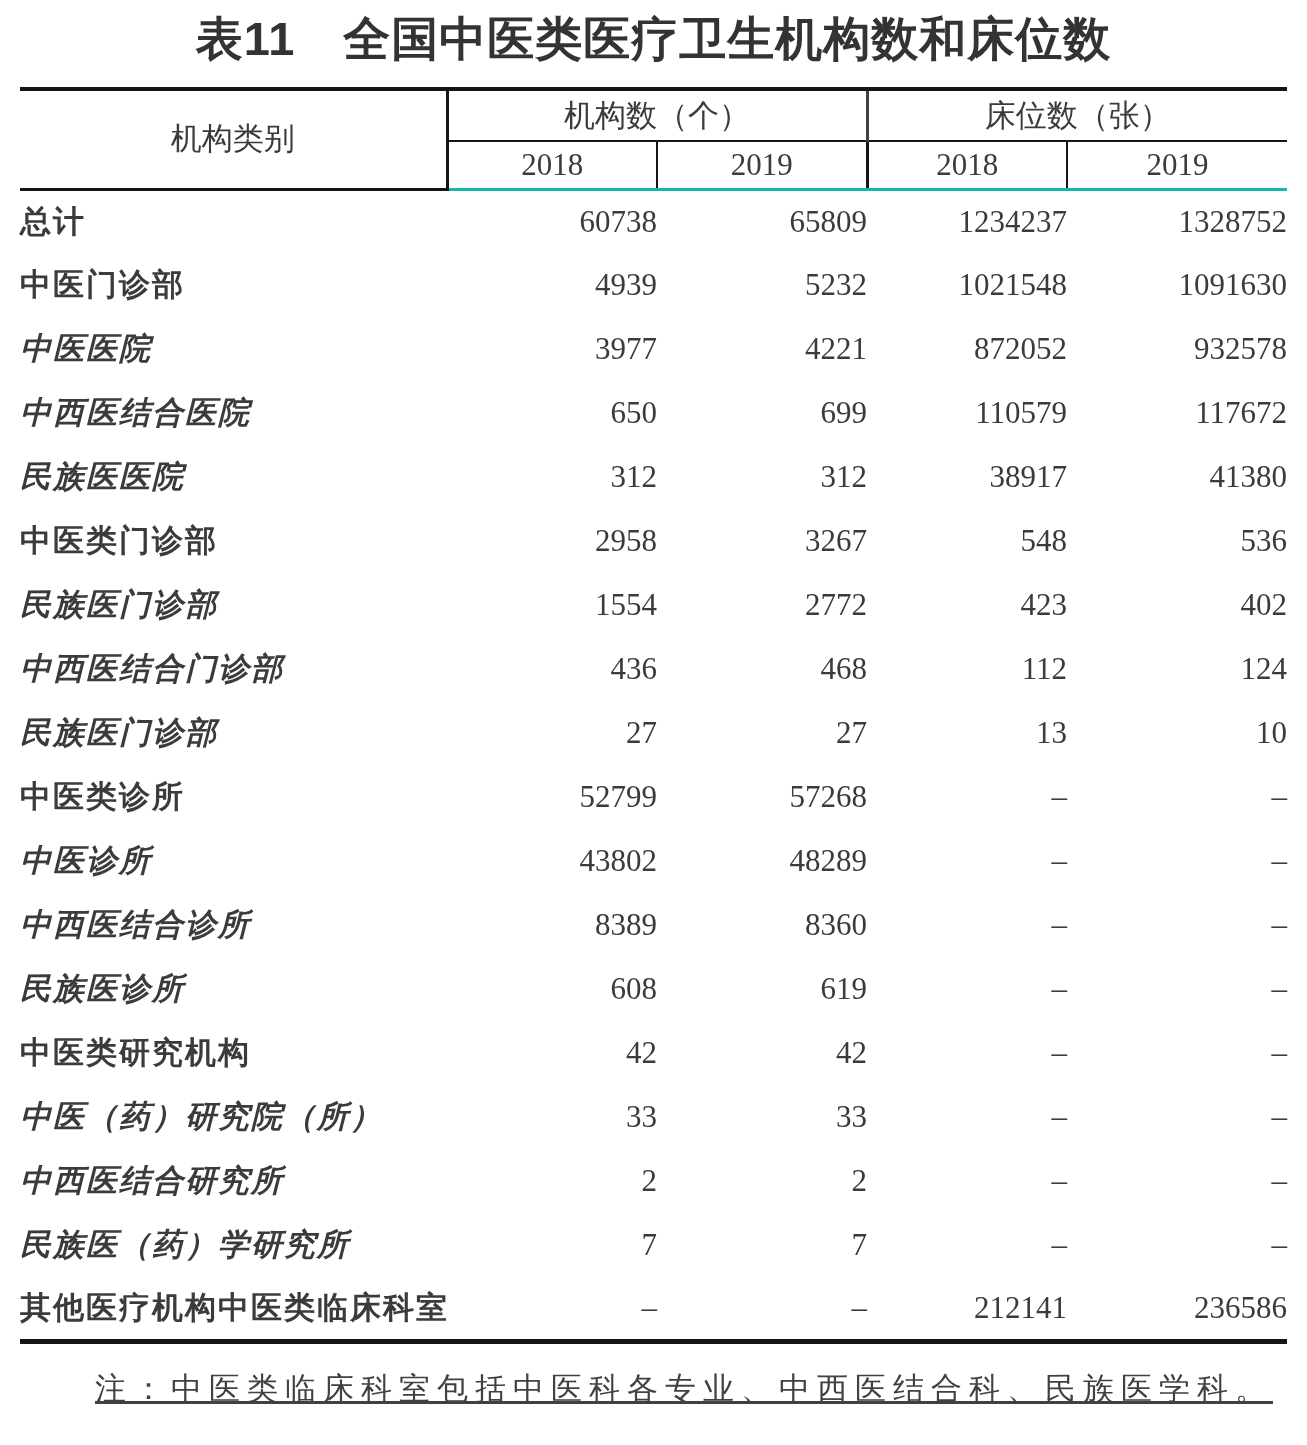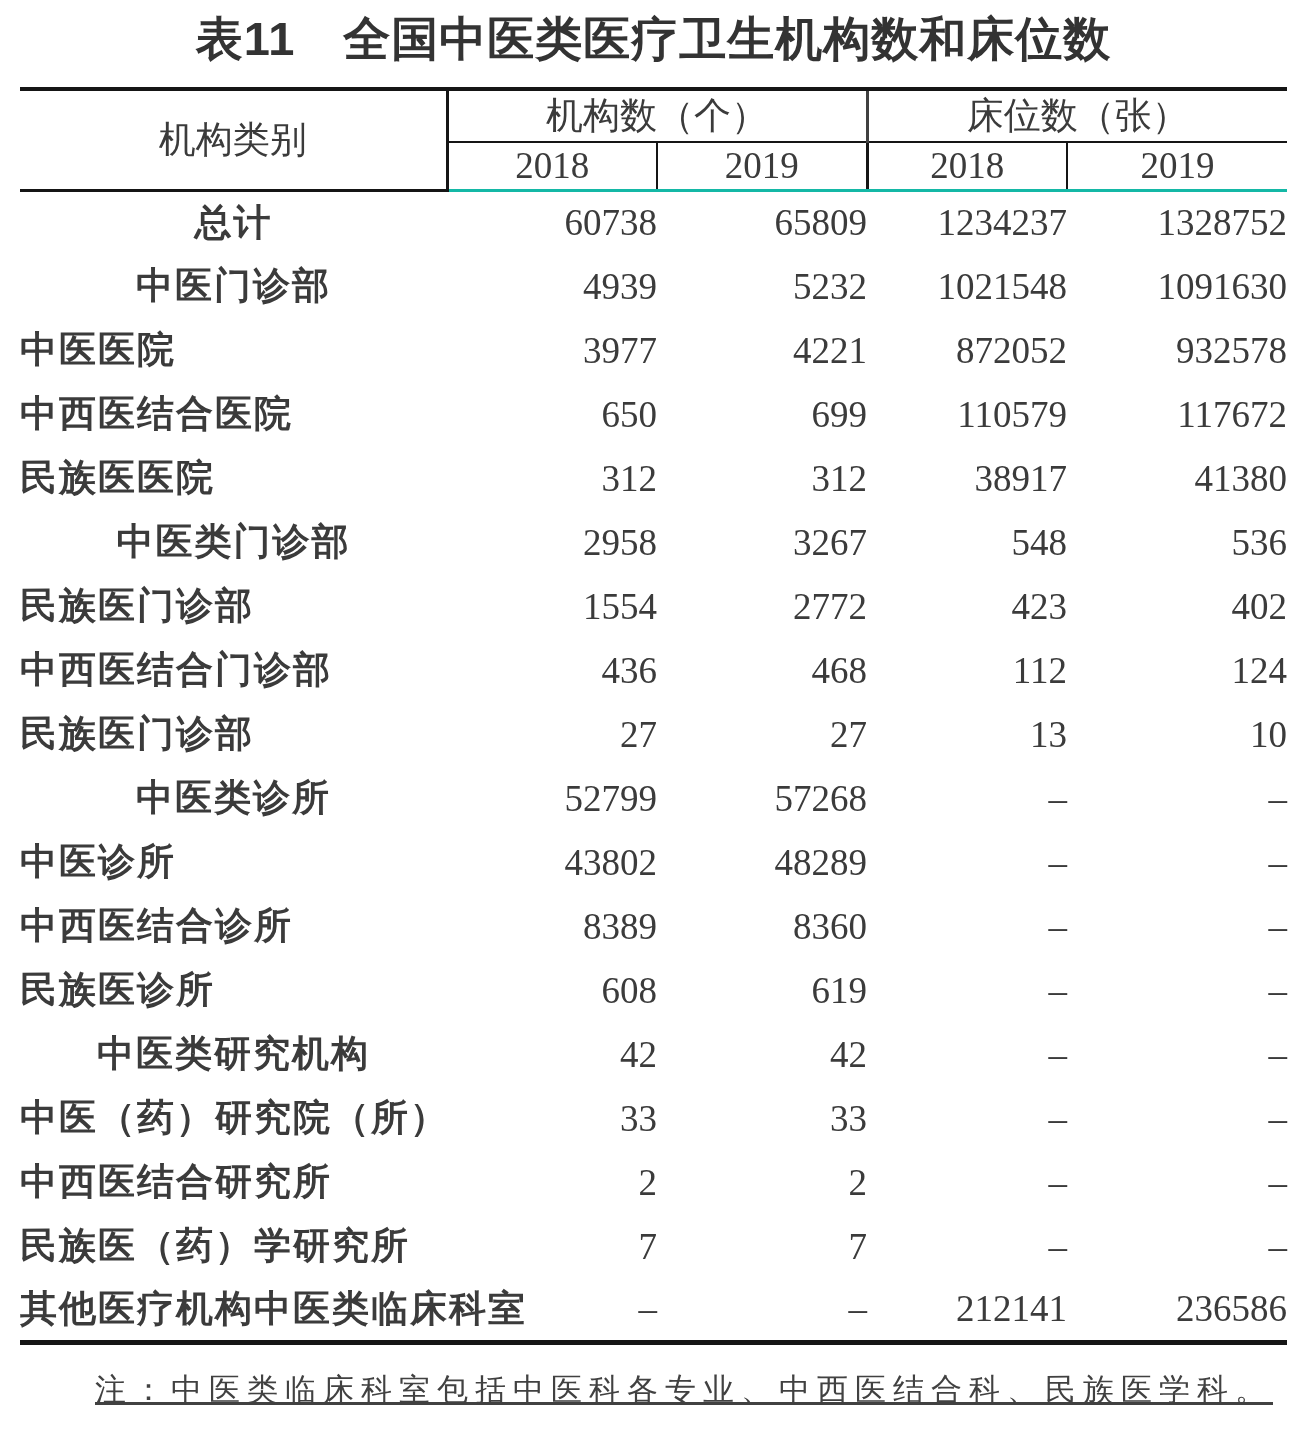--- a/index.html
+++ b/index.html
@@ -31,21 +31,21 @@
     color: #333333;
   }
   table.stat-table {
     border-collapse: collapse;
     table-layout: fixed;
     margin-left: 20px;
     width: 1267px;
     border-top: 4px solid #151515;
     border-bottom: 5px solid #151515;
     color: #3b3b3b;
-    font-size: 37px;
+    font-size: 31px;
   }
   table.stat-table th,
   table.stat-table td {
     box-sizing: border-box;
     padding: 0;
   }
   thead th {
     font-weight: normal;
     text-align: center;
     vertical-align: middle;
@@ -71,22 +71,22 @@
     height: 64px;
     vertical-align: middle;
     padding-top: 16px;
   }
   td.row-label {
     text-align: left;
     font-weight: bold;
     letter-spacing: 2px;
     white-space: nowrap;
   }
-  td.lv0 { padding-left: 13px; text-align: center; }
-  td.lv1 { padding-left: 50px; }
+  td.lv0 { padding-left: 13px; }
+  td.lv1 { padding-left: 50px; font-style: italic; }
   td.num {
     text-align: right;
     padding-right: 14px;
     font-weight: normal;
   }
   .note {
     margin: 24px 0 0 95px;
     font-size: 31px;
     letter-spacing: 7px;
     color: #414141;

